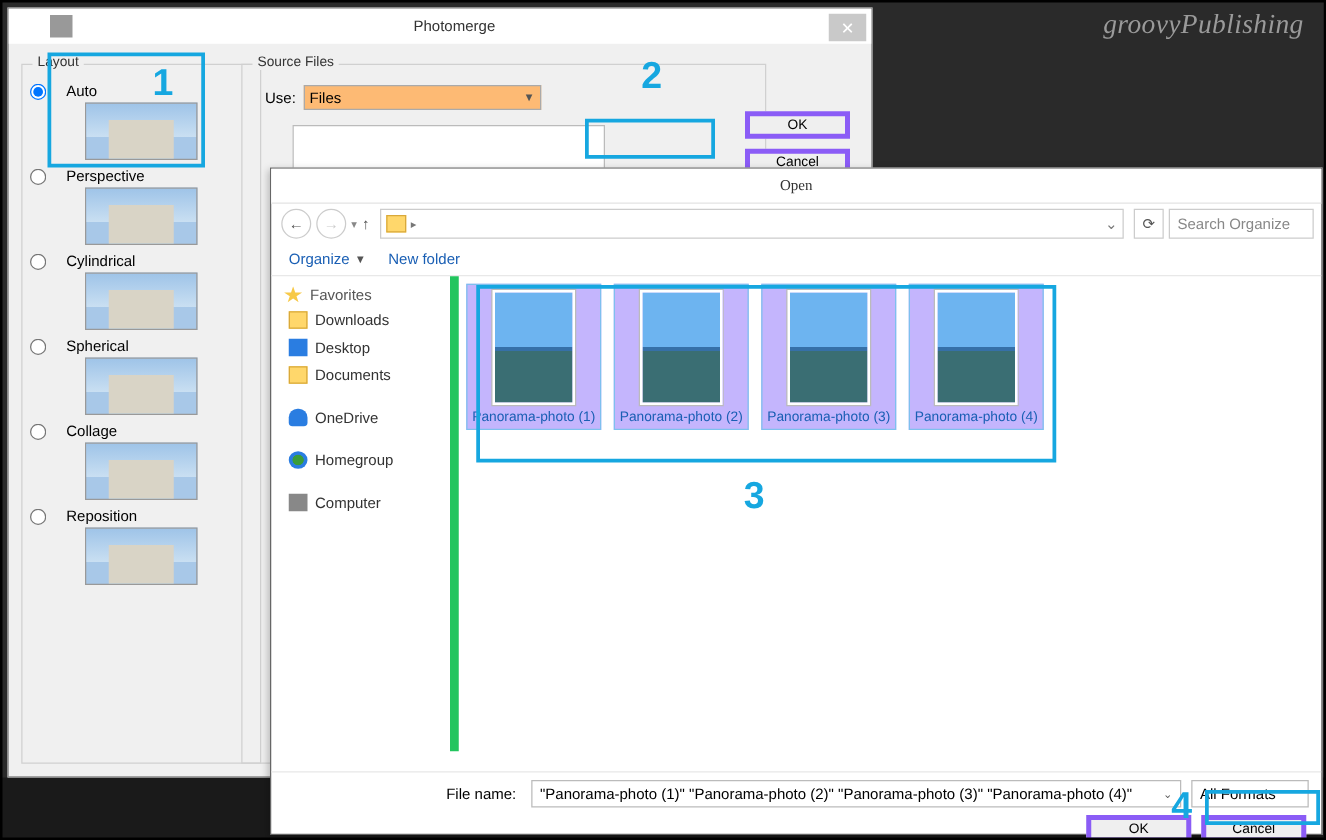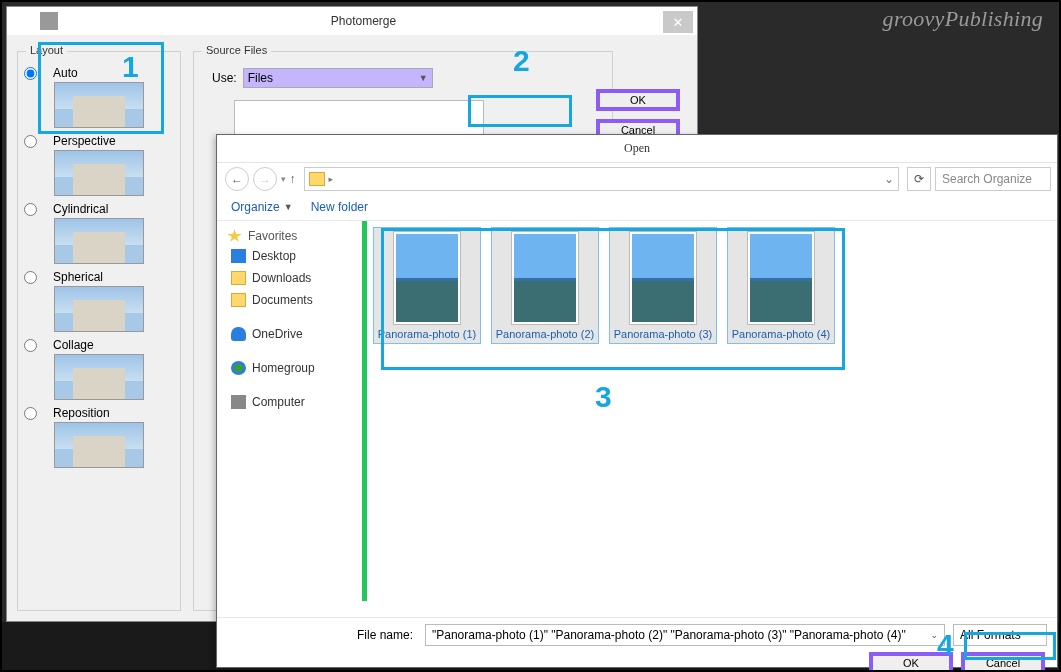--- a/index.html
+++ b/index.html
@@ -10,31 +10,31 @@
   .pm-dialog { position: absolute; left: 6px; top: 6px; width: 692px; height: 616px; background: #f0f0f0; border: 1px solid #888; }
   .pm-titlebar { height: 28px; background: #fff; display: flex; align-items: center; padding-left: 27px; }
   .pm-ico { width: 18px; height: 18px; margin: 0 6px; background: #999; }
   .pm-title { flex: 1; text-align: center; font-size: 12px; color: #333; }
   .pm-close { width: 30px; height: 22px; background: #c9c9c9; color: #fff; display: flex; align-items: center; justify-content: center; margin: 2px 4px 0 0; font-size: 13px; }
   .pm-body { position: relative; padding: 8px 10px; height: calc(100% - 28px); }
 
   .groupbox { position: relative; border: 1px solid #d0d0d0; margin-top: 8px; }
   .groupbox > .legend { position: absolute; top: -8px; left: 8px; background: #f0f0f0; padding: 0 4px; font-size: 11px; color: #333; }
 
-  .layout-group { width: 164px; height: 560px; float: left; }
+  .layout-group { width: 192px; height: 560px; float: left; }
   .layout-list { padding: 10px 6px; }
   .layout-opt { margin: 4px 0 2px 0; display: flex; align-items: flex-end; gap: 16px; }
   .layout-opt input { margin: 0; }
   .thumb { width: 90px; height: 46px; margin: 2px auto 6px auto; display: block; background: #a8c8e8; border: 1px solid #999; position: relative; overflow: hidden; }
   .thumb .bldg { position: absolute; left: 20%; right: 20%; top: 30%; bottom: 0; background: #d9d4c6; }
   .thumb .sky { position: absolute; inset: 0; background: linear-gradient(#9fc4e8,#c9dff2 60%, transparent 60%); }
 
   .source-group { margin-left: 176px; width: 420px; height: 560px; padding: 10px; }
   .use-row { display: flex; align-items: center; gap: 6px; margin: 6px 0 12px 8px; }
-  .use-select { background: #c4b5fd; border: 1px solid #aaa; width: 190px; height: 20px; padding: 1px 4px; display: flex; align-items: center; justify-content: space-between; }
+  .use-select { background: #fdba74; border: 1px solid #aaa; width: 190px; height: 20px; padding: 1px 4px; display: flex; align-items: center; justify-content: space-between; }
   .chev { font-size: 9px; color: #555; }
   .file-list { margin-left: 30px; width: 250px; height: 290px; border: 1px solid #bbb; background: #fff; }
   .side-btns { position: absolute; left: 486px; top: 100px; display: flex; flex-direction: column; gap: 8px; }
   .win-btn { width: 84px; height: 22px; background: #efefef; border: 4px solid #8b5cf6; display: flex; align-items: center; justify-content: center; font-size: 11px; }
   .win-btn.disabled { color: #999; border-color: #ccc; }
 
   .ok-col { position: absolute; right: 17px; top: 54px; display: flex; flex-direction: column; gap: 8px; }
 
   
   .open-dialog { position: absolute; left: 216px; top: 134px; width: 842px; height: 534px; background: #fff; border: 1px solid #666; box-shadow: -2px 2px 6px rgba(0,0,0,.25); }
@@ -45,36 +45,36 @@
   .path-box { flex: 1; height: 24px; border: 1px solid #ccc; margin: 0 4px; display: flex; align-items: center; padding: 0 4px; gap: 4px; background: #fff; }
   .folder-ico { width: 16px; height: 14px; background: #ffd76b; border: 1px solid #d9a93a; }
   .path-chev { width: 18px; height: 22px; display: flex; align-items: center; justify-content: flex-end; color: #777; margin-left: auto; }
   .refresh-btn { width: 24px; height: 24px; border: 1px solid #ccc; display: flex; align-items:center; justify-content:center; color:#555;}
   .search-box { width: 116px; height: 24px; border: 1px solid #ccc; padding: 2px 6px; color: #888; display:flex; align-items:center; }
 
   .toolbar-row { height: 28px; display: flex; align-items: center; gap: 18px; padding: 0 14px; border-bottom: 1px solid #e8e8e8; }
   .tbtn { color: #1a5fb4; font-size: 12px; display: flex; align-items: center; gap: 4px; }
 
   .content-row { display: flex; height: 380px; }
-  .sidebar { width: 150px; border-right: 5px solid #22c55e; padding: 6px 0; }
+  .sidebar { width: 150px; border-right: 7px solid #22c55e; padding: 6px 0; }
   .side-item { display: flex; align-items: center; gap: 6px; padding: 4px 10px 4px 14px; color: #333; }
   .side-head { font-size: 11px; color: #555; padding: 2px 10px; display:flex; align-items:center; gap:6px;}
   .side-spacer { height: 12px; }
   .ico { width: 15px; height: 14px; display: inline-block; }
   .ico-star { background: #f7c948; clip-path: polygon(50% 0,61% 35%,98% 35%,68% 57%,79% 91%,50% 70%,21% 91%,32% 57%,2% 35%,39% 35%); }
   .ico-desktop { background: #2a7de1; }
   .ico-dl { background: #ffd76b; border:1px solid #d9a93a;}
   .ico-doc { background: #ffd76b; border:1px solid #d9a93a; }
   .ico-cloud { background: #2a7de1; border-radius: 7px 7px 3px 3px; }
   .ico-hg { background: radial-gradient(#3a9d3a 40%, #2a7de1 45%); border-radius:50%;}
   .ico-pc { background: #888; }
 
   .file-area { flex: 1; padding: 6px 6px; position: relative; }
   .thumb-row { display: flex; gap: 10px; }
-  .file-thumb { width: 108px; text-align: center; background: #e5e5e5; border: 1px solid #7ec0ee; padding: 4px 2px 2px 2px; }
+  .file-thumb { width: 108px; text-align: center; background: #c4b5fd; border: 1px solid #7ec0ee; padding: 4px 2px 2px 2px; }
   .file-thumb .img { width: 66px; height: 92px; margin: 0 auto 4px auto; border: 2px solid #fff; background: linear-gradient(#6db4f0 0 50%, #3670a8 50% 53%, #3a6e73 53% 100%); box-shadow: 0 0 0 1px #bbb; }
   .file-thumb .cap { font-size: 11px; color: #1a5fb4; line-height: 13px; }
 
   .footer { position: absolute; left: 0; right: 0; bottom: 0; height: 50px; border-top: 1px solid #e8e8e8; padding: 6px 10px; display: flex; flex-direction: column; gap: 6px; }
   .fn-row { display: flex; align-items: center; gap: 8px; }
   .fn-label { width: 190px; text-align: right; padding-right: 4px; }
   .fn-input { flex: 1; height: 22px; border: 1px solid #bbb; padding: 0 6px; display:flex; align-items:center; justify-content: space-between; background:#fff; overflow:hidden; white-space:nowrap;}
   .fmt-box { width: 94px; height: 22px; border: 1px solid #bbb; display:flex; align-items:center; padding: 0 6px;}
   .footer-btns { display: flex; justify-content: flex-end; gap: 8px; padding-right: 2px;}
 
@@ -208,26 +208,26 @@
       </div>
     <div class="tbtn">New folder</div>
   </div>
   <div class="content-row">
     <div class="sidebar">
       <div class="side-head">
           <span class="ico ico-star"></span>
           <span>Favorites</span>
         </div>
       <div class="side-item">
+          <span class="ico ico-dl"></span>
+          <span>Downloads</span>
+        </div>
+      <div class="side-item">
           <span class="ico ico-desktop"></span>
           <span>Desktop</span>
-        </div>
-      <div class="side-item">
-          <span class="ico ico-dl"></span>
-          <span>Downloads</span>
         </div>
       <div class="side-item">
           <span class="ico ico-doc"></span>
           <span>Documents</span>
         </div>
       <div class="side-spacer"></div>
       <div class="side-item">
           <span class="ico ico-cloud"></span>
           <span>OneDrive</span>
         </div>

